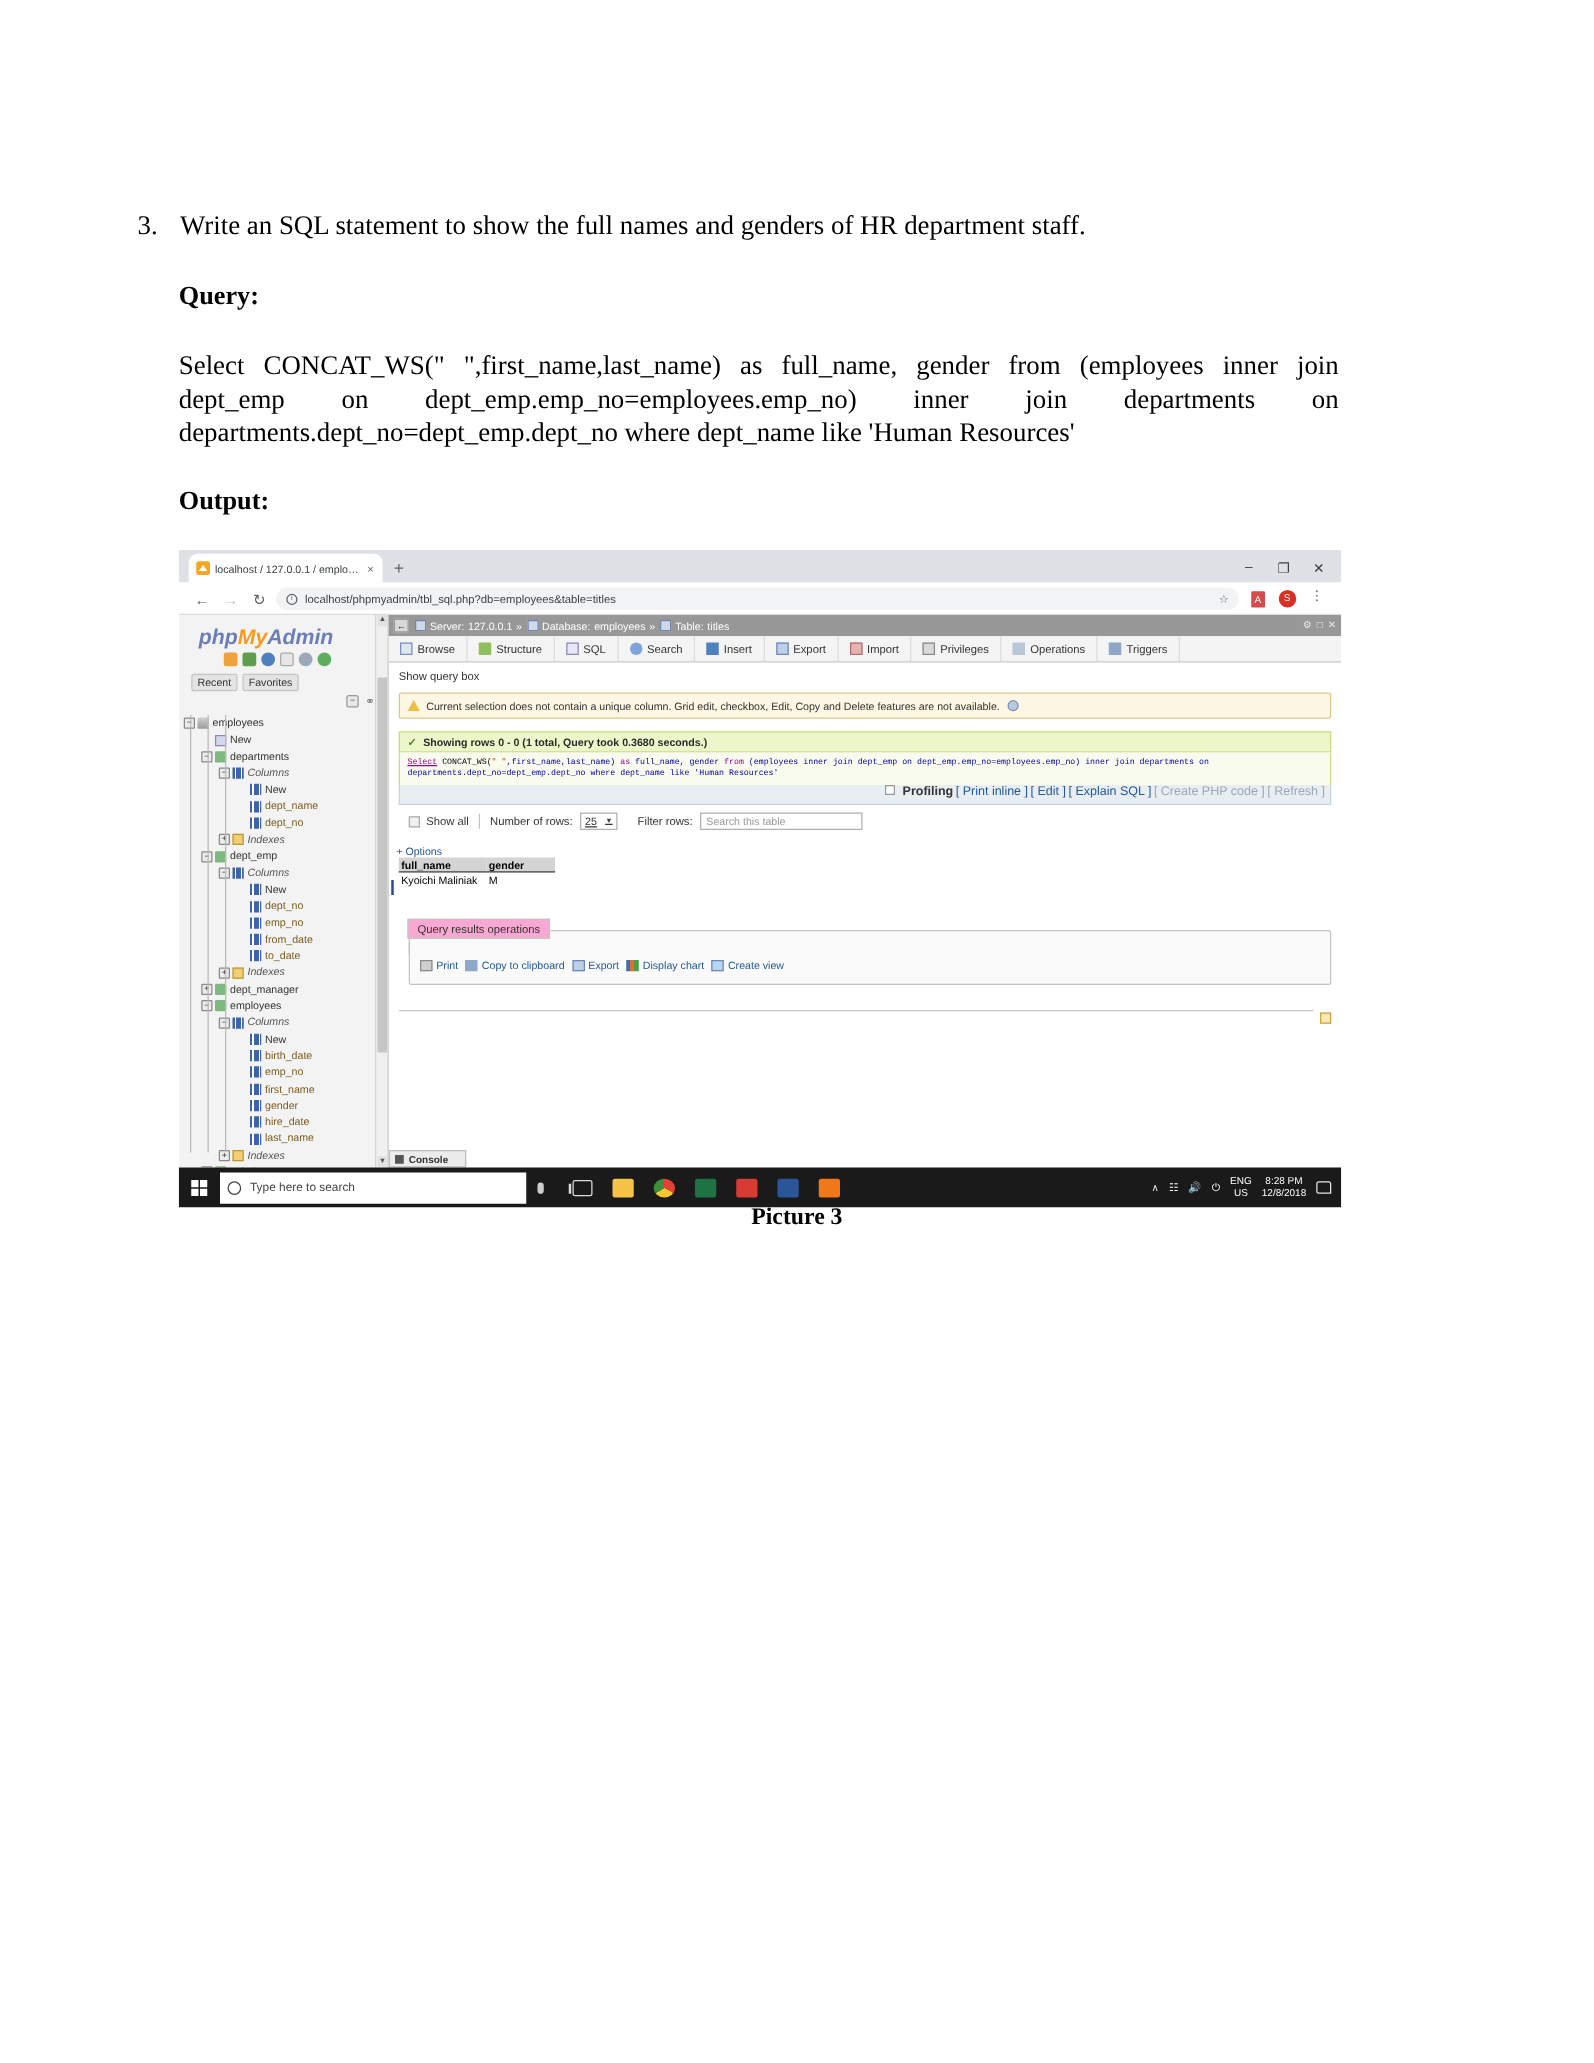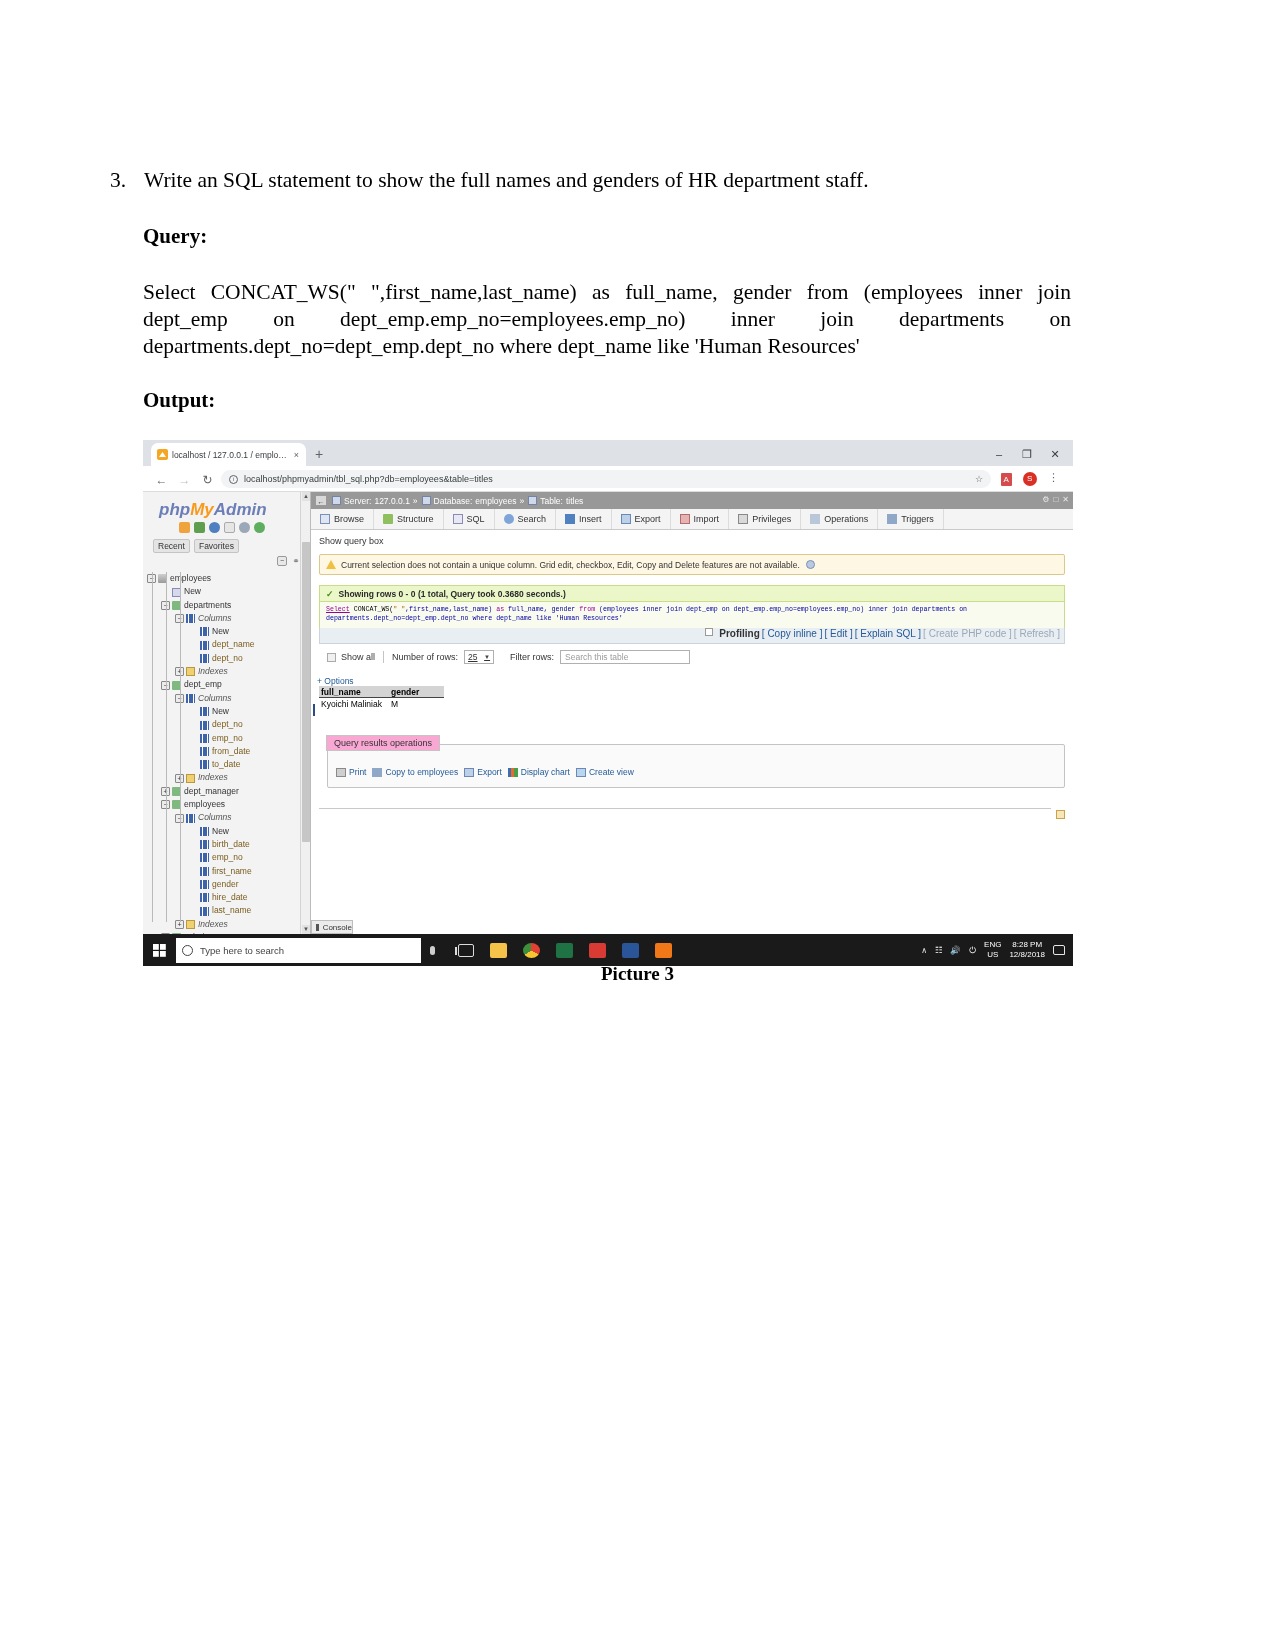--- a/index.html
+++ b/index.html
@@ -256,23 +256,23 @@
   .gi-copy{background:#8fa8c7;}
   .gi-export{background:#bcd0e8;border:1px solid #6d88b4;}
   .gi-chart{background:linear-gradient(90deg,#3a6fb0 0 3px,#e36c2e 3px 6px,#4a9e4a 6px 10px);}
   .gi-view{background:#b9d6ef;border:1px solid #6d88b4;}
 
   .hr-bot { position:absolute; left:8px; top:316px; right:22px; height:1px;
             background:#c9c9c9; }
   .resizer { position:absolute; right:8px; top:318px; width:9px; height:9px;
              border:1px solid #c9a34a; background:#f6e6b8; }
 
-  .console { position:absolute; left:168px; bottom:0; width:42px; height:14px;
+  .console { position:absolute; left:168px; bottom:0; width:62px; height:14px;
              background:#ececec; border:1px solid #bdbdbd; display:flex;
-             align-items:center; padding-left:4px; font-size:8px; color:#333; }
+             align-items:center; padding-left:4px; font-size:8px; color:#333;font-weight:bold; }
   .console .ci { width:7px; height:7px; background:#555; margin-right:4px; }
 
   
   .taskbar { position:absolute; left:0; bottom:0; width:930px; height:32px;
              background:#1a1a1a; display:flex; align-items:center; }
   .tb-start { width:33px; height:32px; display:flex; align-items:center;
               justify-content:center; }
   .tb-win { width:13px; height:13px;
             background:
               linear-gradient(#fff,#fff) 0 0/5.8px 5.8px no-repeat,
@@ -487,21 +487,21 @@
         </div>
 
         <div class="sqlbox">
           <span class="kw-u">Select</span><span class="fn"> CONCAT_WS(</span><span class="str">" "</span><span class="id">,first_name,last_name) </span><span class="kw">as</span><span class="id"> full_name, gender </span><span class="kw">from</span><span class="id"> (employees inner join dept_emp on dept_emp.emp_no=employees.emp_no) inner join departments on</span><br>
           <span class="id">departments.dept_no=dept_emp.dept_no where dept_name like 'Human Resources'</span>
         </div>
 
         <div class="actbar">
           <span class="cb"></span>
           <b>Profiling</b>
-          <span class="lk">[ Copy inline ]</span>
+          <span class="lk">[ Print inline ]</span>
           <span class="lk">[ Edit ]</span>
           <span class="lk">[ Explain SQL ]</span>
           <span class="lk-d">[ Create PHP code ]</span>
           <span class="lk-d">[ Refresh ]</span>
         </div>
 
         <div class="ctrlrow" style="top:156px">
           <span class="cb"></span>
           <span>Show all</span>
           <span class="sep"></span>
@@ -545,21 +545,21 @@
 
         <div class="qro">
           <span class="qro-legend">Query results operations</span>
           <div class="qro-links" id="qro-links">
               <span class="li">
                 <span class="gi gi-print"></span>
                 <span>Print</span>
               </span>
               <span class="li">
                 <span class="gi gi-copy"></span>
-                <span>Copy to employees</span>
+                <span>Copy to clipboard</span>
               </span>
               <span class="li">
                 <span class="gi gi-export"></span>
                 <span>Export</span>
               </span>
               <span class="li">
                 <span class="gi gi-chart"></span>
                 <span>Display chart</span>
               </span>
               <span class="li">

